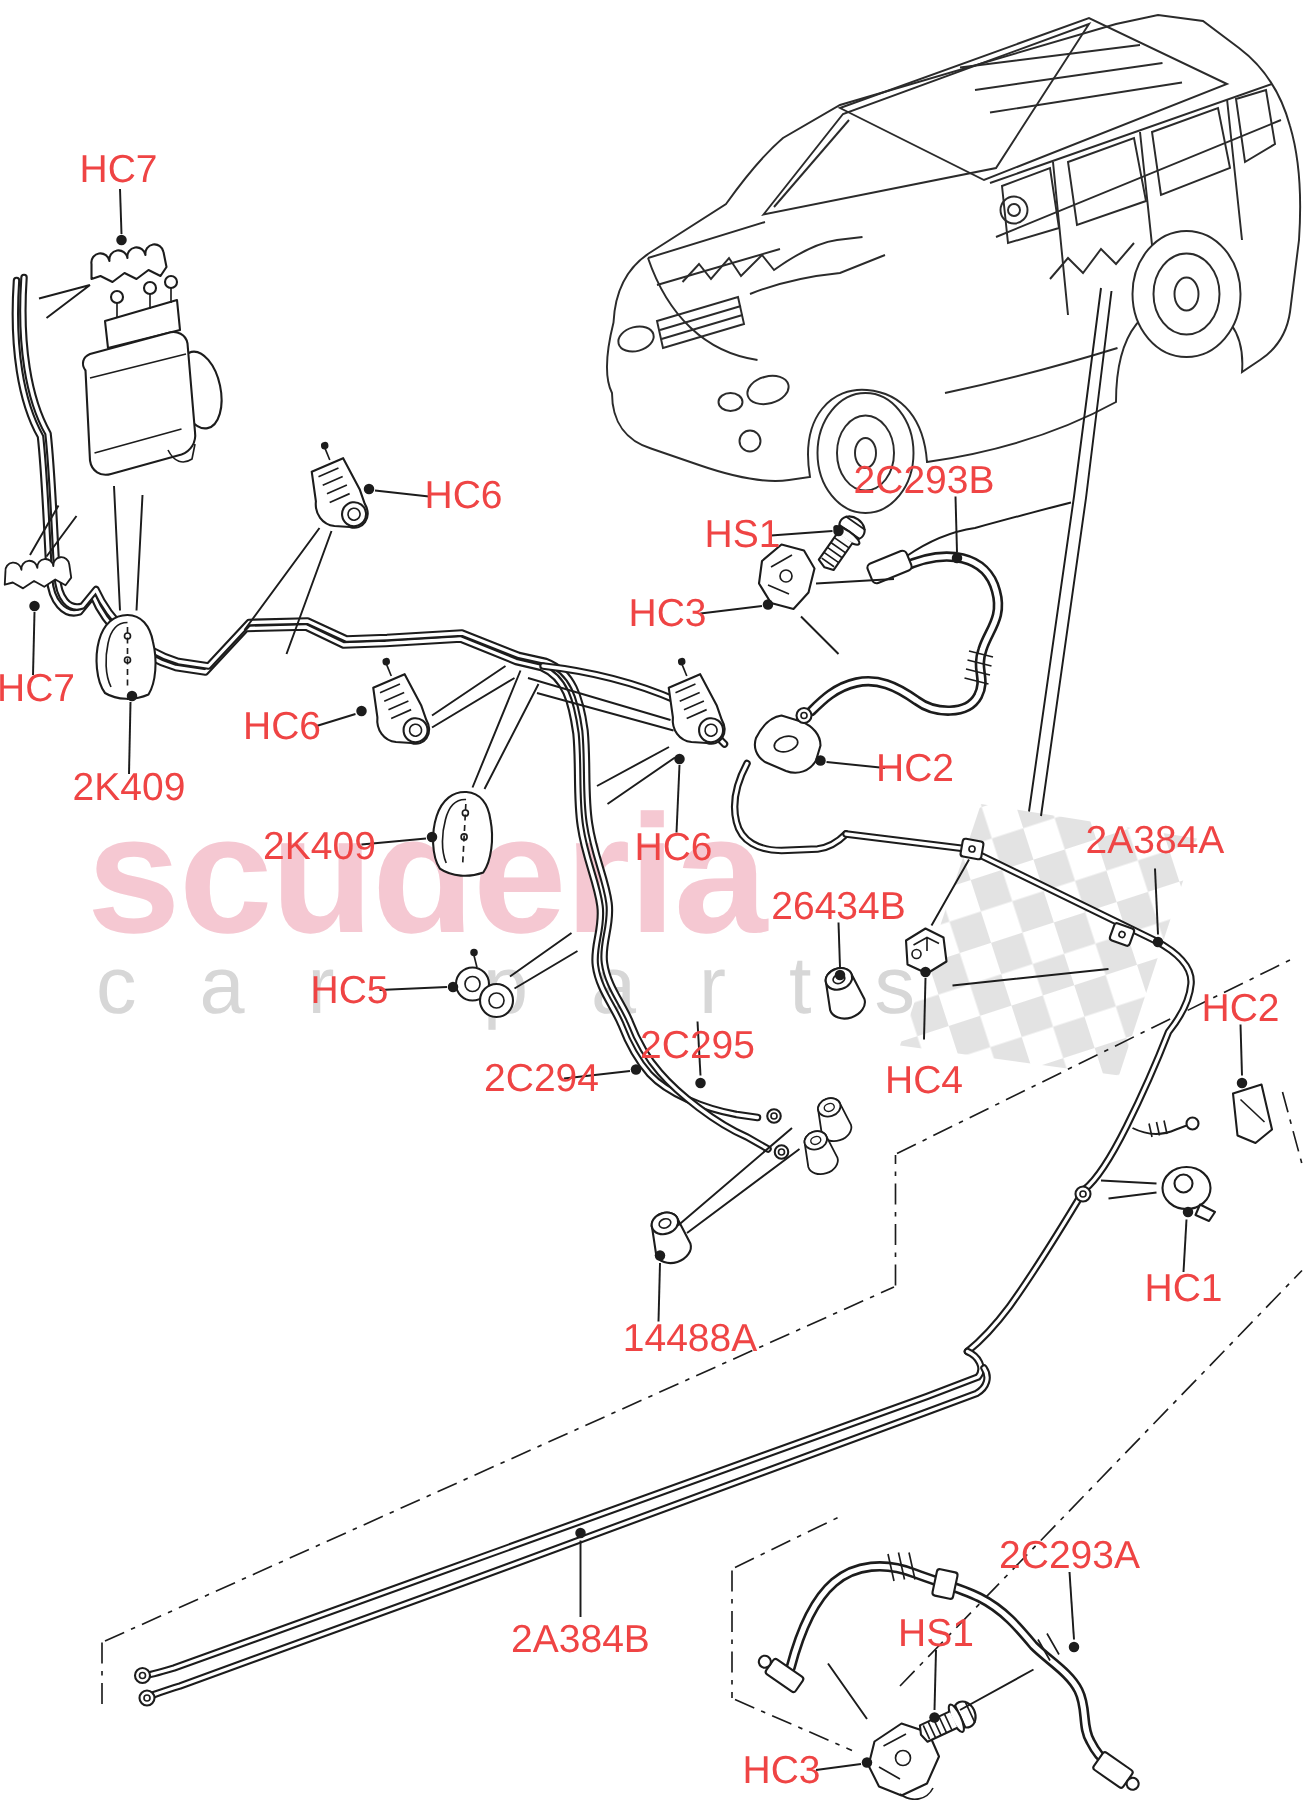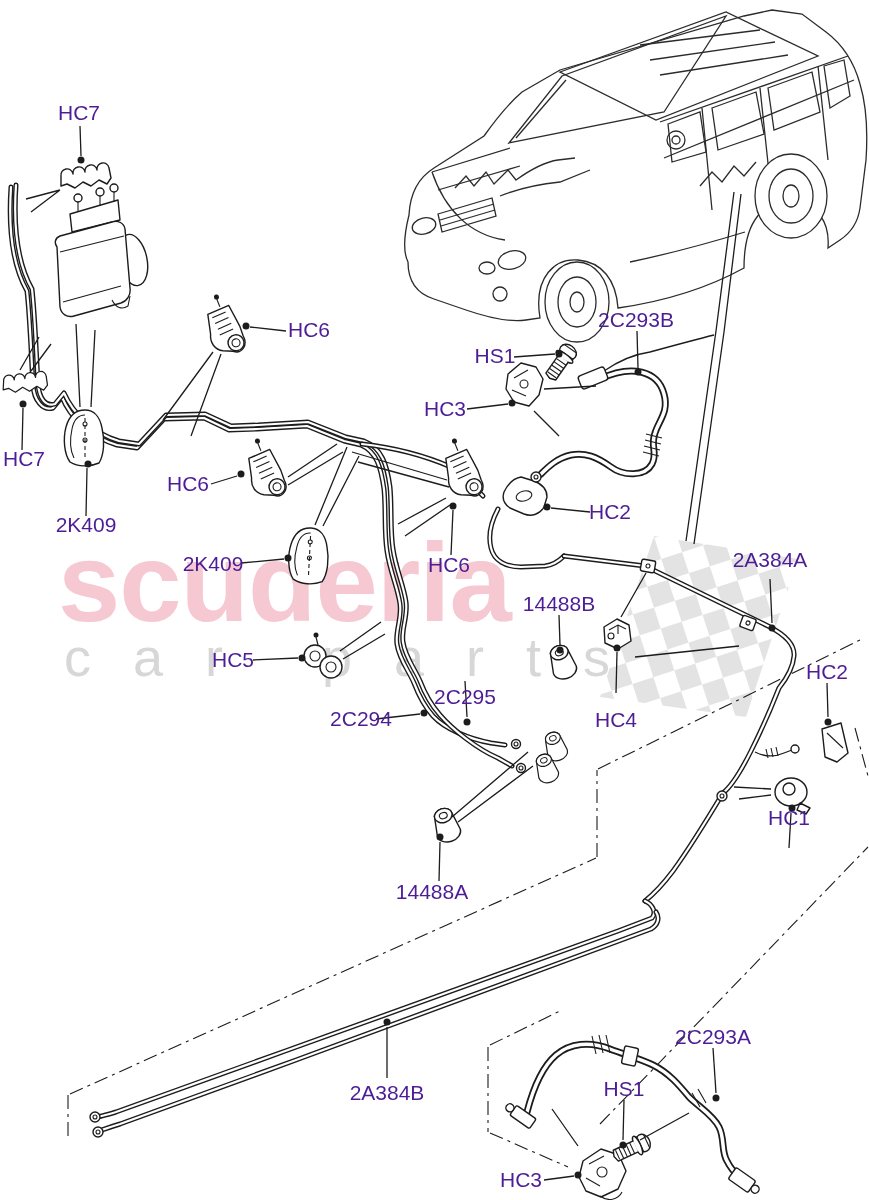--- a/index.html
+++ b/index.html
@@ -2,21 +2,21 @@
 <html><head>
 <meta charset="utf-8">
 <style>
   html,body{margin:0;padding:0;background:#ffffff;}
   .canvas{position:relative;width:869px;height:1200px;background:#ffffff;overflow:hidden;
           font-family:"Liberation Sans",sans-serif;}
   .wm{position:absolute;line-height:1;white-space:nowrap;user-select:none;z-index:0;}
   .wm-main{left:58px;top:527px;font-size:112px;font-weight:bold;color:#f5c8d2;letter-spacing:-1px;}
   .wm-sub{left:64px;top:630px;font-size:54px;color:#d7d7d7;letter-spacing:42px;}
   svg.art{position:absolute;left:0;top:0;z-index:1;}
-  .lbl{position:absolute;transform:translate(-50%,-50%);color:#4c1d95;font-size:21px;
+  .lbl{position:absolute;transform:translate(-50%,-50%);color:#ef4444;font-size:26px;
        white-space:nowrap;z-index:2;cursor:pointer;}
   .ln{stroke:#1c1c1c;stroke-width:1.3;fill:none;}
   .thin{stroke:#2b2b2b;stroke-width:1.3;fill:none;}
   .po{stroke:#1c1c1c;stroke-width:5;fill:none;stroke-linejoin:round;stroke-linecap:round;}
   .pc{stroke:#ffffff;stroke-width:2.2;fill:none;stroke-linejoin:round;stroke-linecap:round;}
   .ho{stroke:#1c1c1c;stroke-width:7;fill:none;stroke-linejoin:round;stroke-linecap:round;}
   .hc{stroke:#ffffff;stroke-width:3.5;fill:none;stroke-linejoin:round;stroke-linecap:round;}
   .part{stroke:#1c1c1c;stroke-width:1.4;fill:#ffffff;stroke-linejoin:round;}
   .det{stroke:#1c1c1c;stroke-width:1.1;fill:none;}
   .dd{stroke:#1c1c1c;stroke-width:1.1;fill:none;stroke-dasharray:14 5 3 5;}
@@ -355,35 +355,35 @@
         <circle class="dot" cx="716" cy="1098" r="3.5"></circle>
       <path class="ln" d="M 624 1100 L 623 1140"></path>
         <circle class="dot" cx="623" cy="1145" r="3.5"></circle>
       <path class="ln" d="M 544 1180 L 574 1176"></path>
         <circle class="dot" cx="578" cy="1175" r="3.5"></circle>
     </g>
   </svg>
 
   <div class="lbl" style="left:79px;top:113px">HC7</div>
   <div class="lbl" style="left:309px;top:330px">HC6</div>
-  <div class="lbl" style="left:636px;top:320px">2C293B</div>
+  <div class="lbl" style="left:616px;top:320px">2C293B</div>
   <div class="lbl" style="left:495px;top:356px">HS1</div>
   <div class="lbl" style="left:445px;top:409px">HC3</div>
   <div class="lbl" style="left:24px;top:459px">HC7</div>
   <div class="lbl" style="left:86px;top:525px">2K409</div>
   <div class="lbl" style="left:188px;top:484px">HC6</div>
   <div class="lbl" style="left:213px;top:564px">2K409</div>
   <div class="lbl" style="left:449px;top:565px">HC6</div>
   <div class="lbl" style="left:610px;top:512px">HC2</div>
   <div class="lbl" style="left:770px;top:560px">2A384A</div>
-  <div class="lbl" style="left:559px;top:604px">14488B</div>
+  <div class="lbl" style="left:559px;top:604px">26434B</div>
   <div class="lbl" style="left:233px;top:660px">HC5</div>
   <div class="lbl" style="left:465px;top:697px">2C295</div>
   <div class="lbl" style="left:616px;top:720px">HC4</div>
   <div class="lbl" style="left:827px;top:672px">HC2</div>
   <div class="lbl" style="left:361px;top:719px">2C294</div>
-  <div class="lbl" style="left:789px;top:818px">HC1</div>
-  <div class="lbl" style="left:432px;top:892px">14488A</div>
+  <div class="lbl" style="left:789px;top:859px">HC1</div>
+  <div class="lbl" style="left:460px;top:892px">14488A</div>
   <div class="lbl" style="left:387px;top:1093px">2A384B</div>
   <div class="lbl" style="left:713px;top:1037px">2C293A</div>
   <div class="lbl" style="left:624px;top:1089px">HS1</div>
   <div class="lbl" style="left:521px;top:1180px">HC3</div>
 </div>
 
 </body></html>

